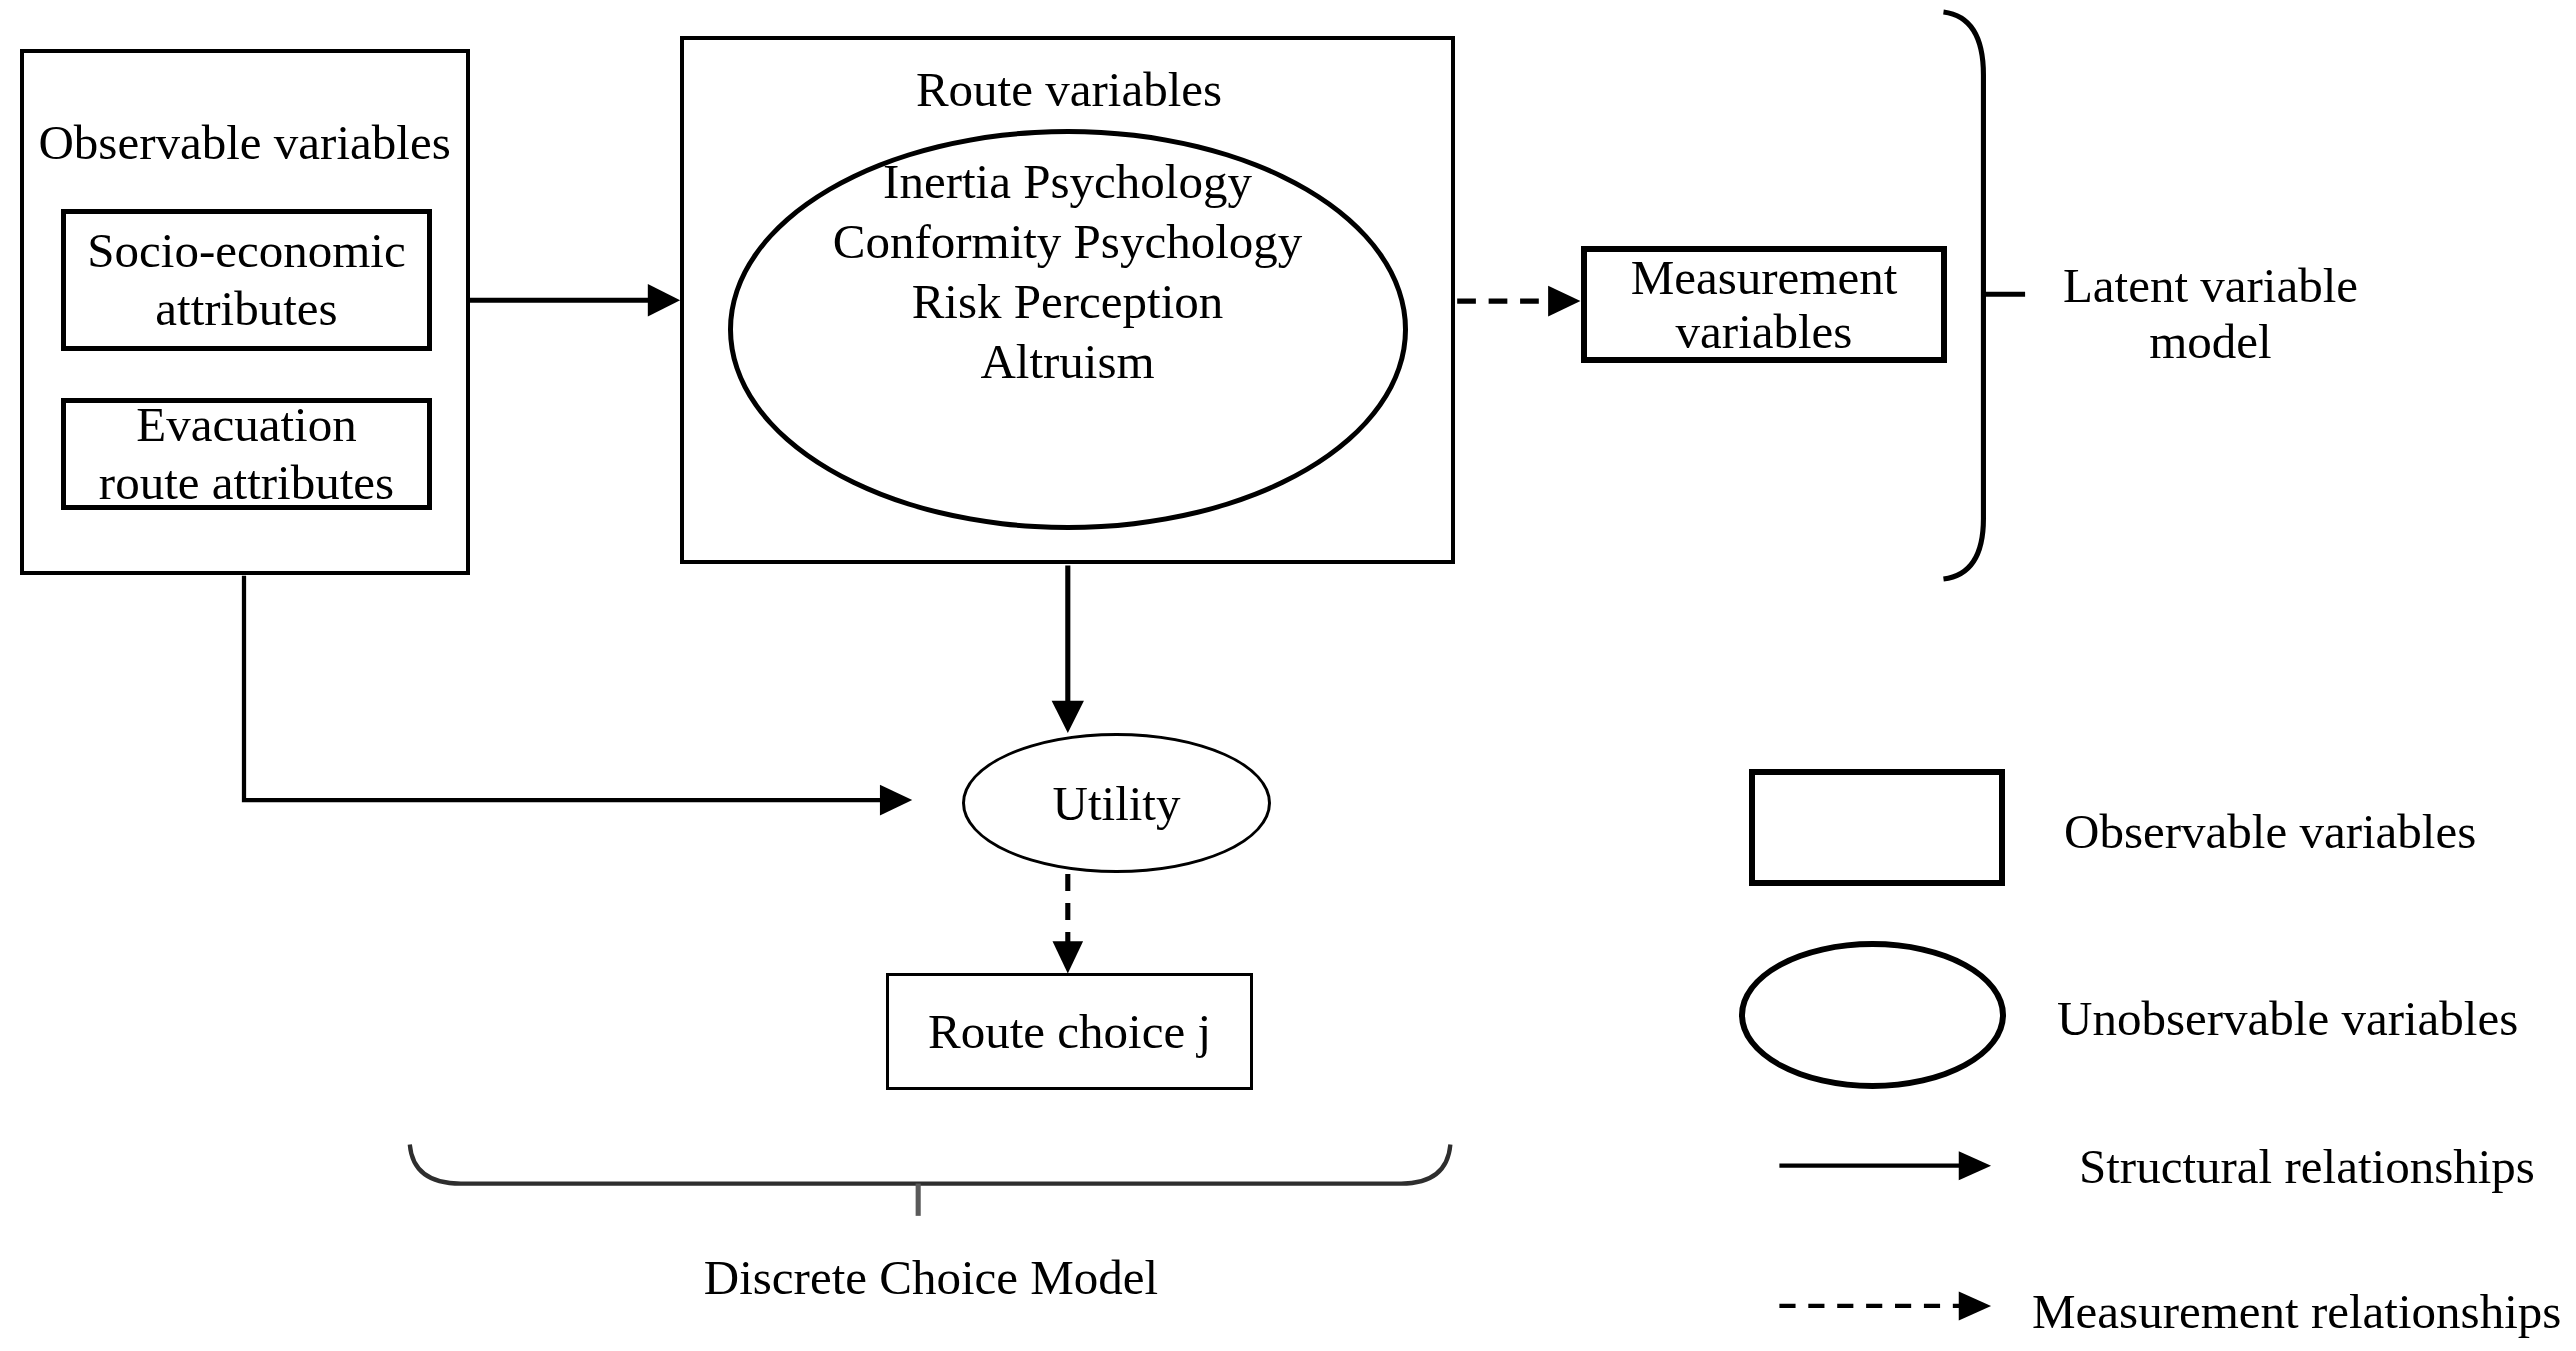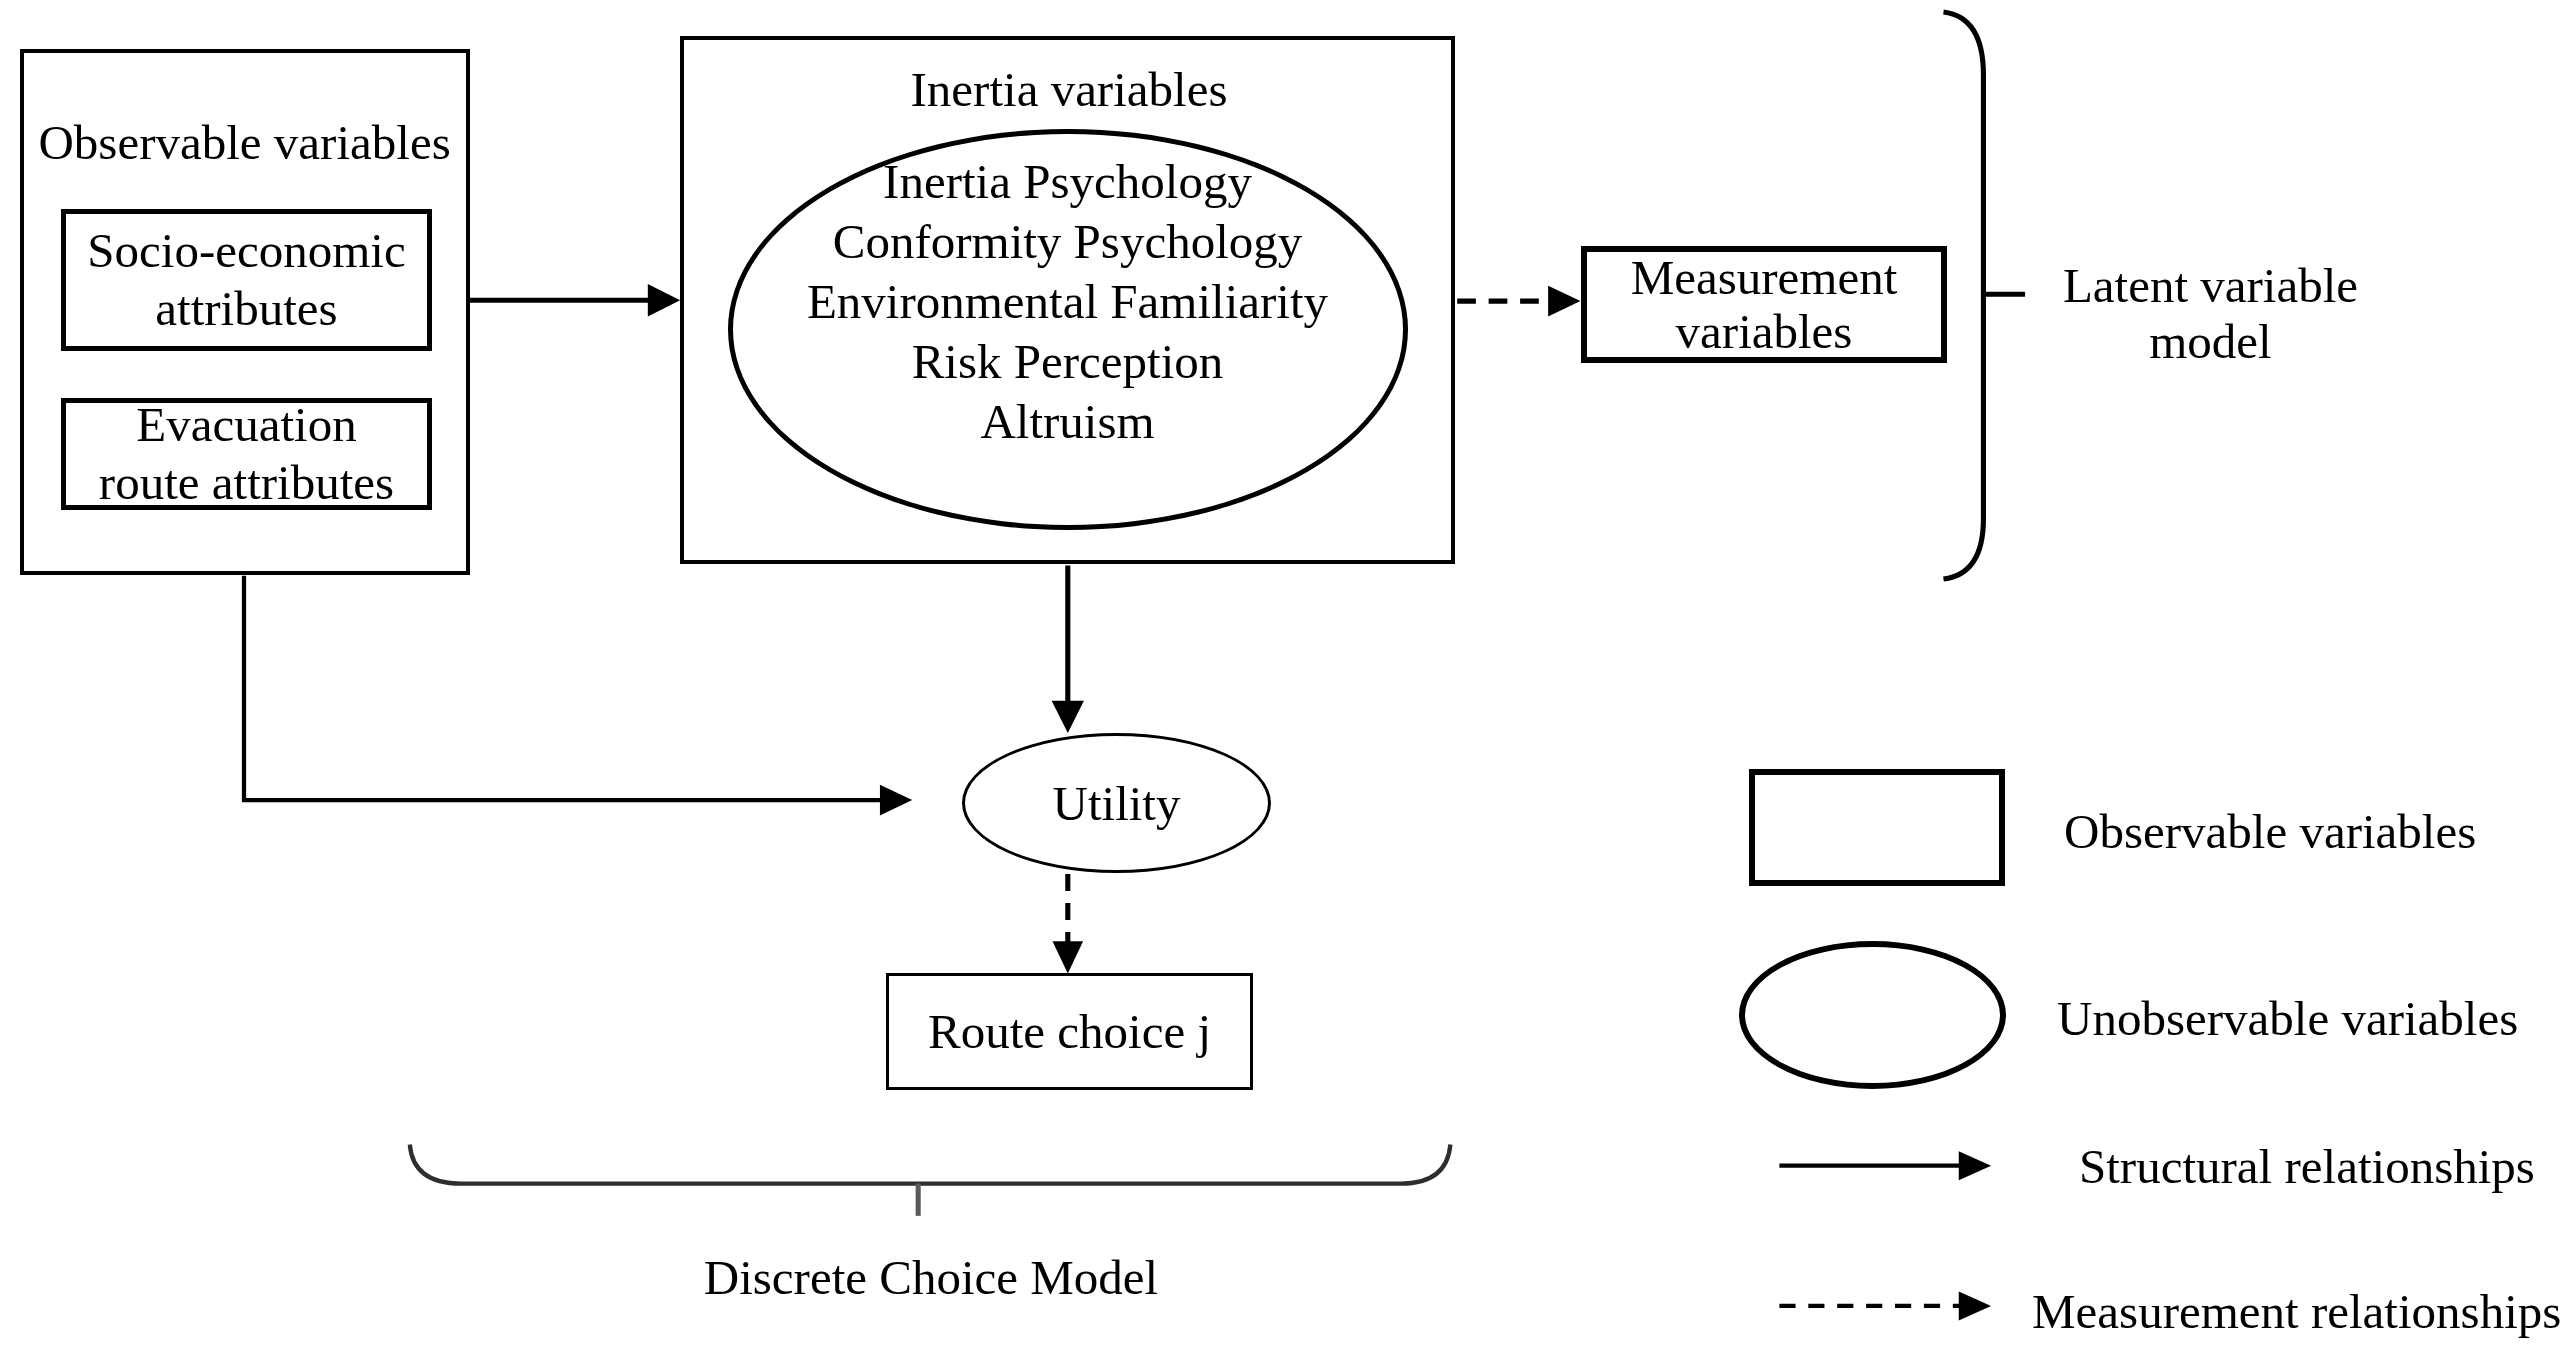--- a/index.html
+++ b/index.html
@@ -107,26 +107,25 @@
     <div>Evacuation</div>
     <div>route attributes</div>
   </div>
 
   <div class="box inner1 flexc">
     <div>Socio-economic</div>
     <div>attributes</div>
   </div>
 
   <div class="box latent-outer"></div>
-  <div class="abs txt center latent-title">Inertia variables</div>
+  <div class="abs txt center latent-title">Route variables</div>
   <div class="box ellipse latent-ellipse"></div>
   <div class="abs latent-lines">
     <div>Inertia Psychology</div>
     <div>Conformity Psychology</div>
-    <div>Environmental Familiarity</div>
     <div>Risk Perception</div>
     <div>Altruism</div>
   </div>
 
   <div class="box meas-box flexc">
     <div>Measurement</div>
     <div>variables</div>
   </div>
 
   <div class="abs lvm-label">

